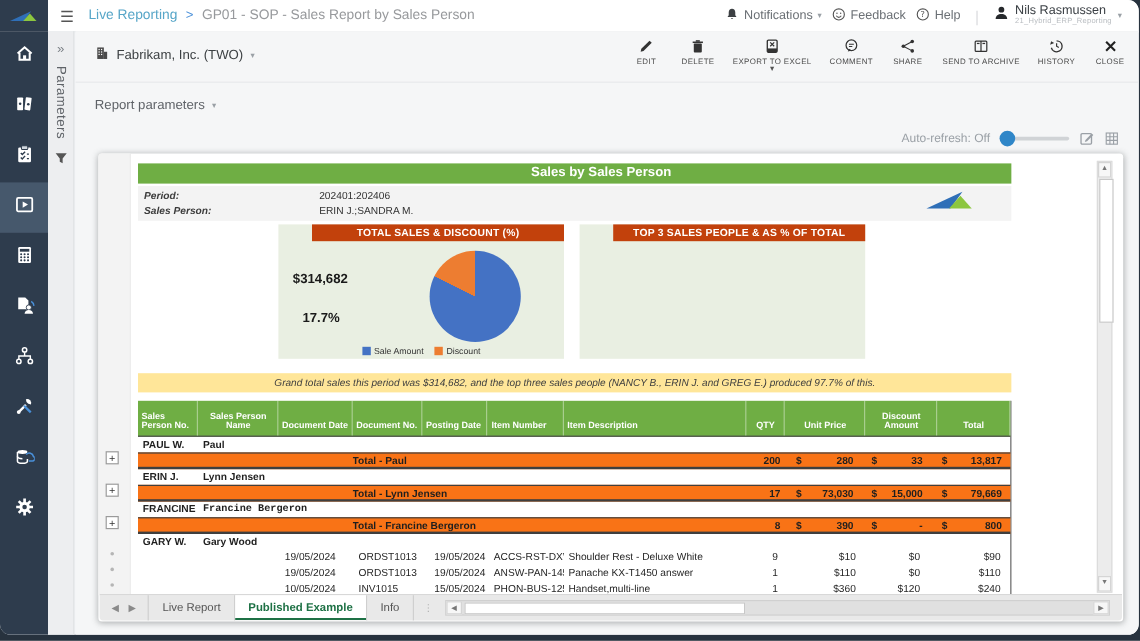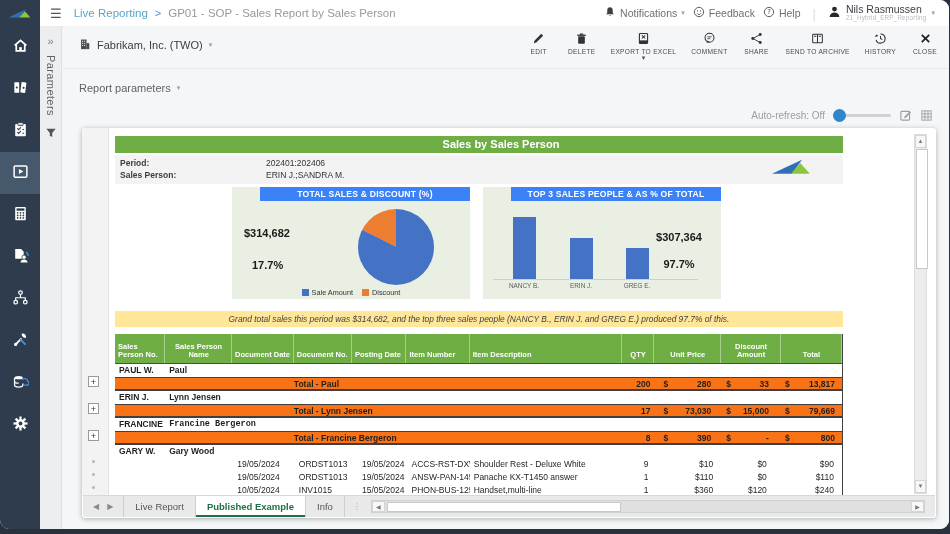--- a/index.html
+++ b/index.html
@@ -54,29 +54,29 @@
   
   .card{position:absolute;left:19px;right:13px;top:102px;bottom:11px;background:#fff;border-radius:3px;box-shadow:0 1px 5px rgba(60,64,67,.4);}
   .gutter{position:absolute;left:0;top:0;bottom:22px;width:26px;background:#f3f3f3;border-right:1px solid #e4e4e4;border-radius:3px 0 0 0;}
   .plusbox{position:absolute;left:6px;width:11px;height:11px;background:#fff;border:1px solid #9a9a9a;font-size:9px;line-height:10px;text-align:center;color:#333;cursor:pointer;box-sizing:border-box;}
   .odot{position:absolute;left:10px;width:3px;height:3px;border-radius:50%;background:#b5b5b5;}
 
   .sheet{position:absolute;left:33px;top:8px;width:728px;bottom:22px;overflow:hidden;}
   .rtitle{height:17px;background:#6fae44;color:#fff;font-weight:bold;font-size:11px;text-align:center;line-height:17px;padding-left:44px;}
   .pblock{margin-top:2px;background:#f3f3f3;padding:2px 0 3px 0;position:relative;}
   .prow{display:flex;height:12px;align-items:center;font-size:8.5px;}
-  .plbl{width:151px;padding-left:5px;font-weight:bold;color:#3c3c3c;box-sizing:border-box;}
+  .plbl{width:151px;padding-left:5px;font-weight:bold;color:#3c3c3c;box-sizing:border-box;font-style:italic;}
   .pval{color:#333;}
   .plogo{position:absolute;right:8px;top:2px;}
 
   .charts{position:relative;height:114px;margin-top:3px;}
   .chartbox{position:absolute;top:0;height:112px;width:238px;background:#e9efe2;}
   .cb-left{left:117px;}
   .cb-right{left:368px;}
-  .ctitle{height:14px;background:#3b82f6;color:#fff;font-weight:bold;font-size:8.6px;text-align:center;line-height:14px;letter-spacing:.2px;margin-left:28px;}
+  .ctitle{height:14px;background:#c2410c;color:#fff;font-weight:bold;font-size:8.6px;text-align:center;line-height:14px;letter-spacing:.2px;margin-left:28px;}
   .cbody{position:relative;height:98px;}
   .pie{position:absolute;right:36px;top:8px;width:76px;height:76px;border-radius:50%;}
   .co1{position:absolute;left:12px;top:26px;font-weight:bold;font-size:11px;color:#1a1a1a;}
   .co2{position:absolute;left:20px;top:58px;font-weight:bold;font-size:11px;color:#1a1a1a;}
   .legend{position:absolute;bottom:2px;left:0;right:0;display:flex;justify-content:center;gap:9px;font-size:7.3px;color:#333;}
   .legend .li{display:flex;align-items:center;gap:3px;}
   .sw{width:7px;height:7px;display:inline-block;}
   .axis{position:absolute;left:10px;width:205px;height:1px;background:#cfcfcf;top:78px;}
   .bar{position:absolute;width:23px;}
   .blbl{position:absolute;top:81px;width:52px;font-size:6.4px;color:#595959;text-align:center;}
@@ -444,31 +444,20 @@
                   </span>
                   <span class="li">
                     <span class="sw" style="background:#ed7d31"></span>
                     <span>Discount</span>
                   </span>
                 </div>
             </div>
           </div>
           <div class="chartbox cb-right">
             <div class="ctitle" id="bar-title">TOP 3 SALES PEOPLE &amp; AS % OF TOTAL</div>
-            <div class="cbody" id="bar-body">
-              <div class="axis"></div>
-              <span class="bco1" id="bar-co1">$307,364</span>
-              <span class="bco2" id="bar-co2">97.7%</span>
-            <div class="bar" style="left: 30px; top: 16px; height: 62px; background: rgb(68, 114, 196);"></div>
-                <span class="blbl" style="left: 15px;">NANCY B.</span>
-                <div class="bar" style="left: 87px; top: 37px; height: 41px; background: rgb(68, 114, 196);"></div>
-                <span class="blbl" style="left: 72px;">ERIN J.</span>
-                <div class="bar" style="left: 143px; top: 47px; height: 31px; background: rgb(68, 114, 196);"></div>
-                <span class="blbl" style="left: 128px;">GREG E.</span>
-              </div>
           </div>
         </div>
 
         <div class="banner">Grand total sales this period was $314,682, and the top three sales people (NANCY B., ERIN J. and GREG E.) produced 97.7% of this.</div>
 
         <div class="rtable">
           <div class="thead" id="thead">
               <div class="th w0 wrap">Sales Person No.</div>
               <div class="th w1 wrap cc">Sales Person Name</div>
               <div class="th w2">Document Date</div>

